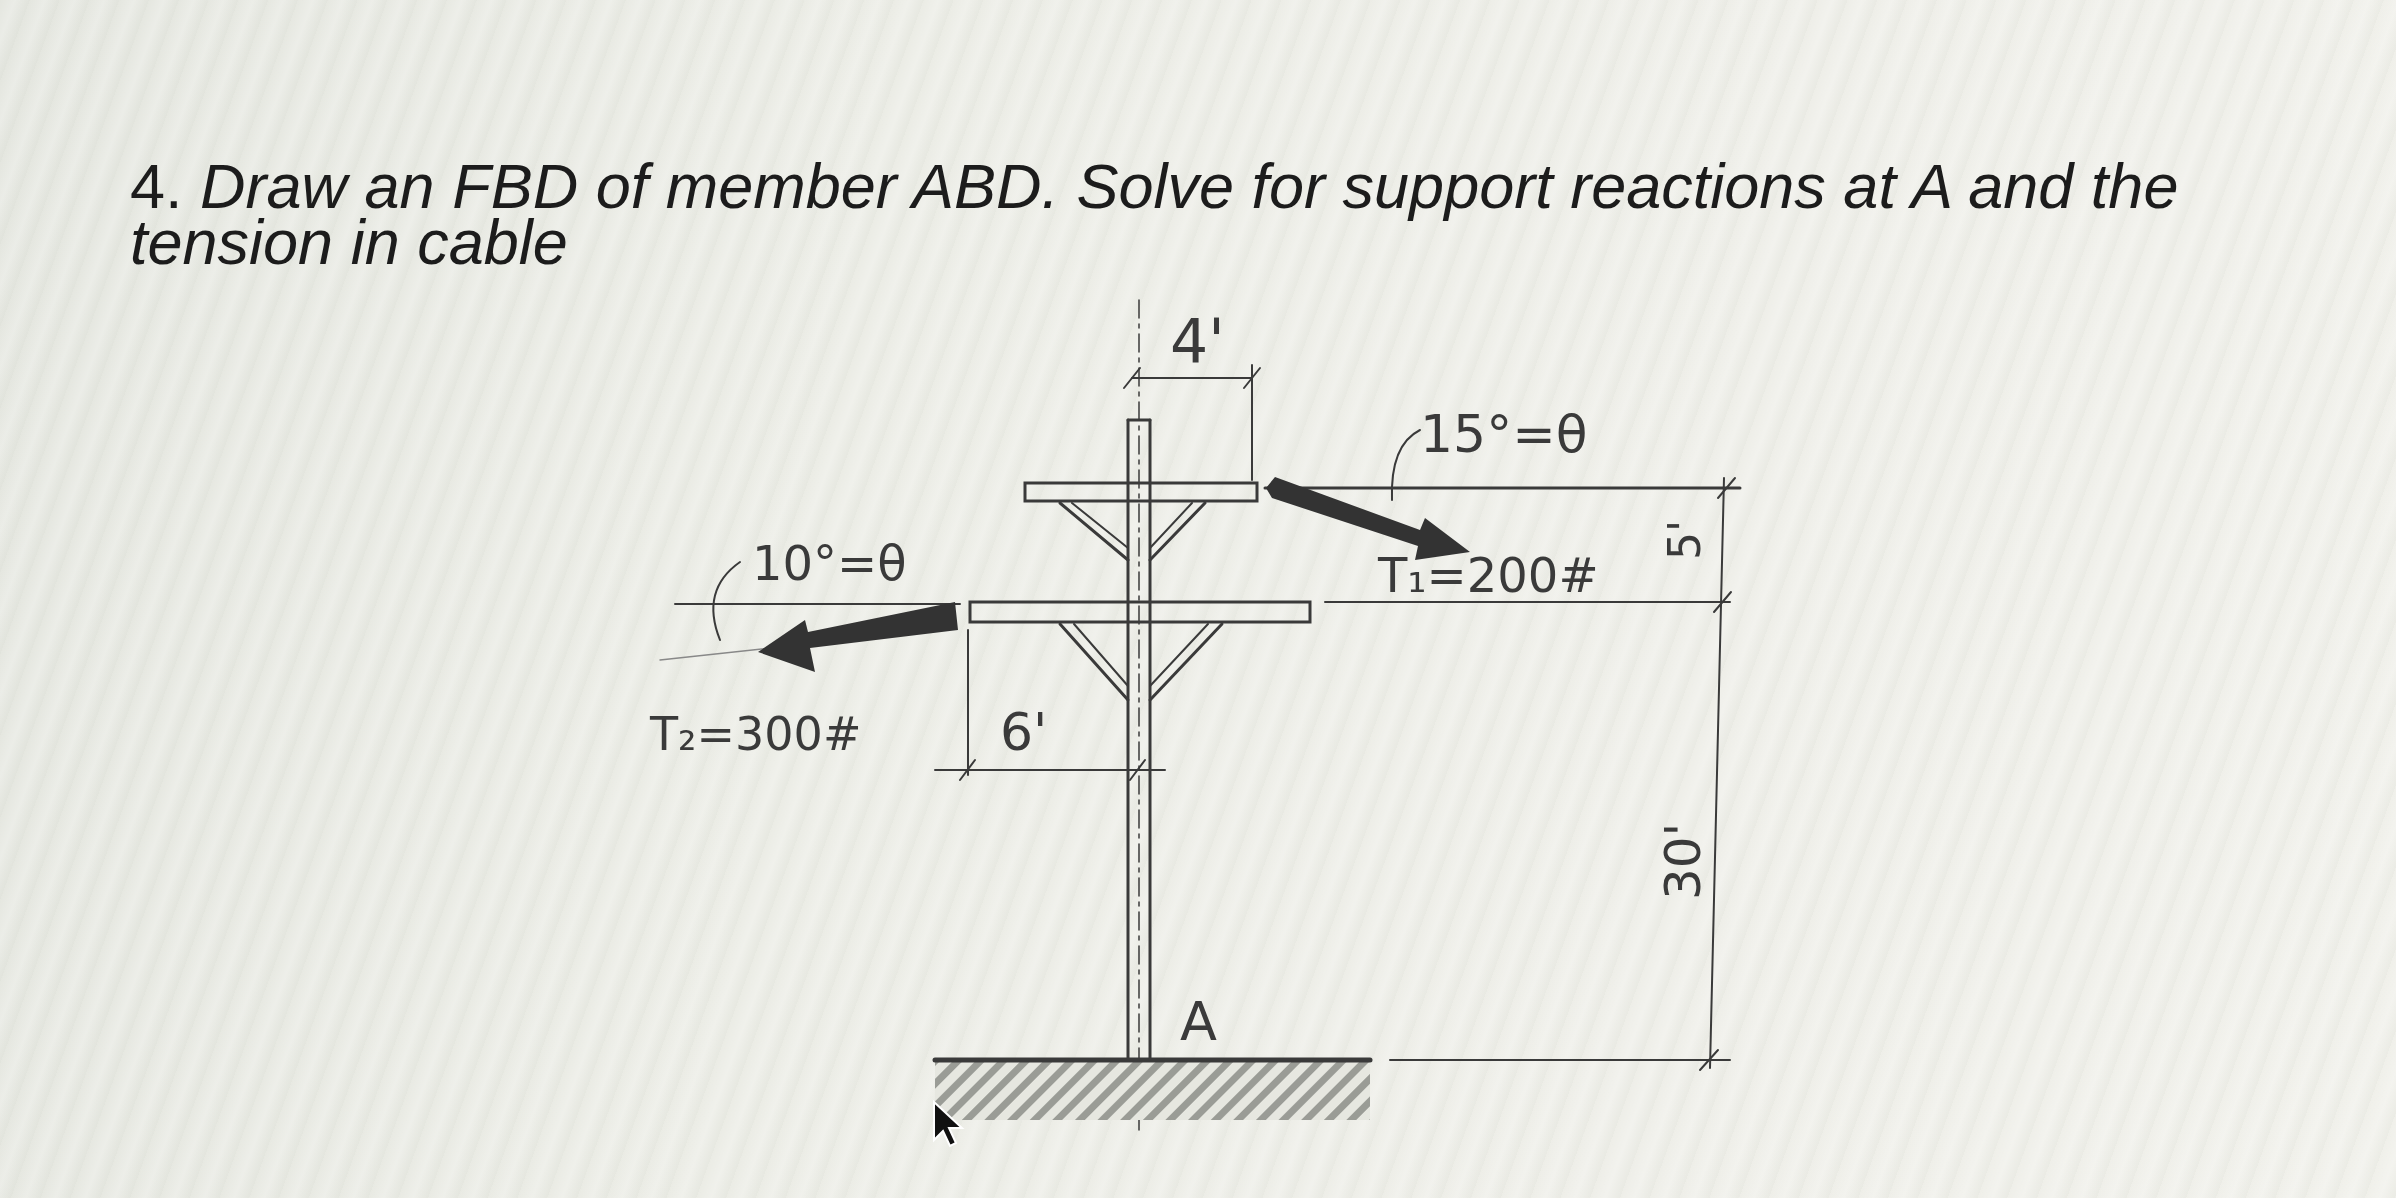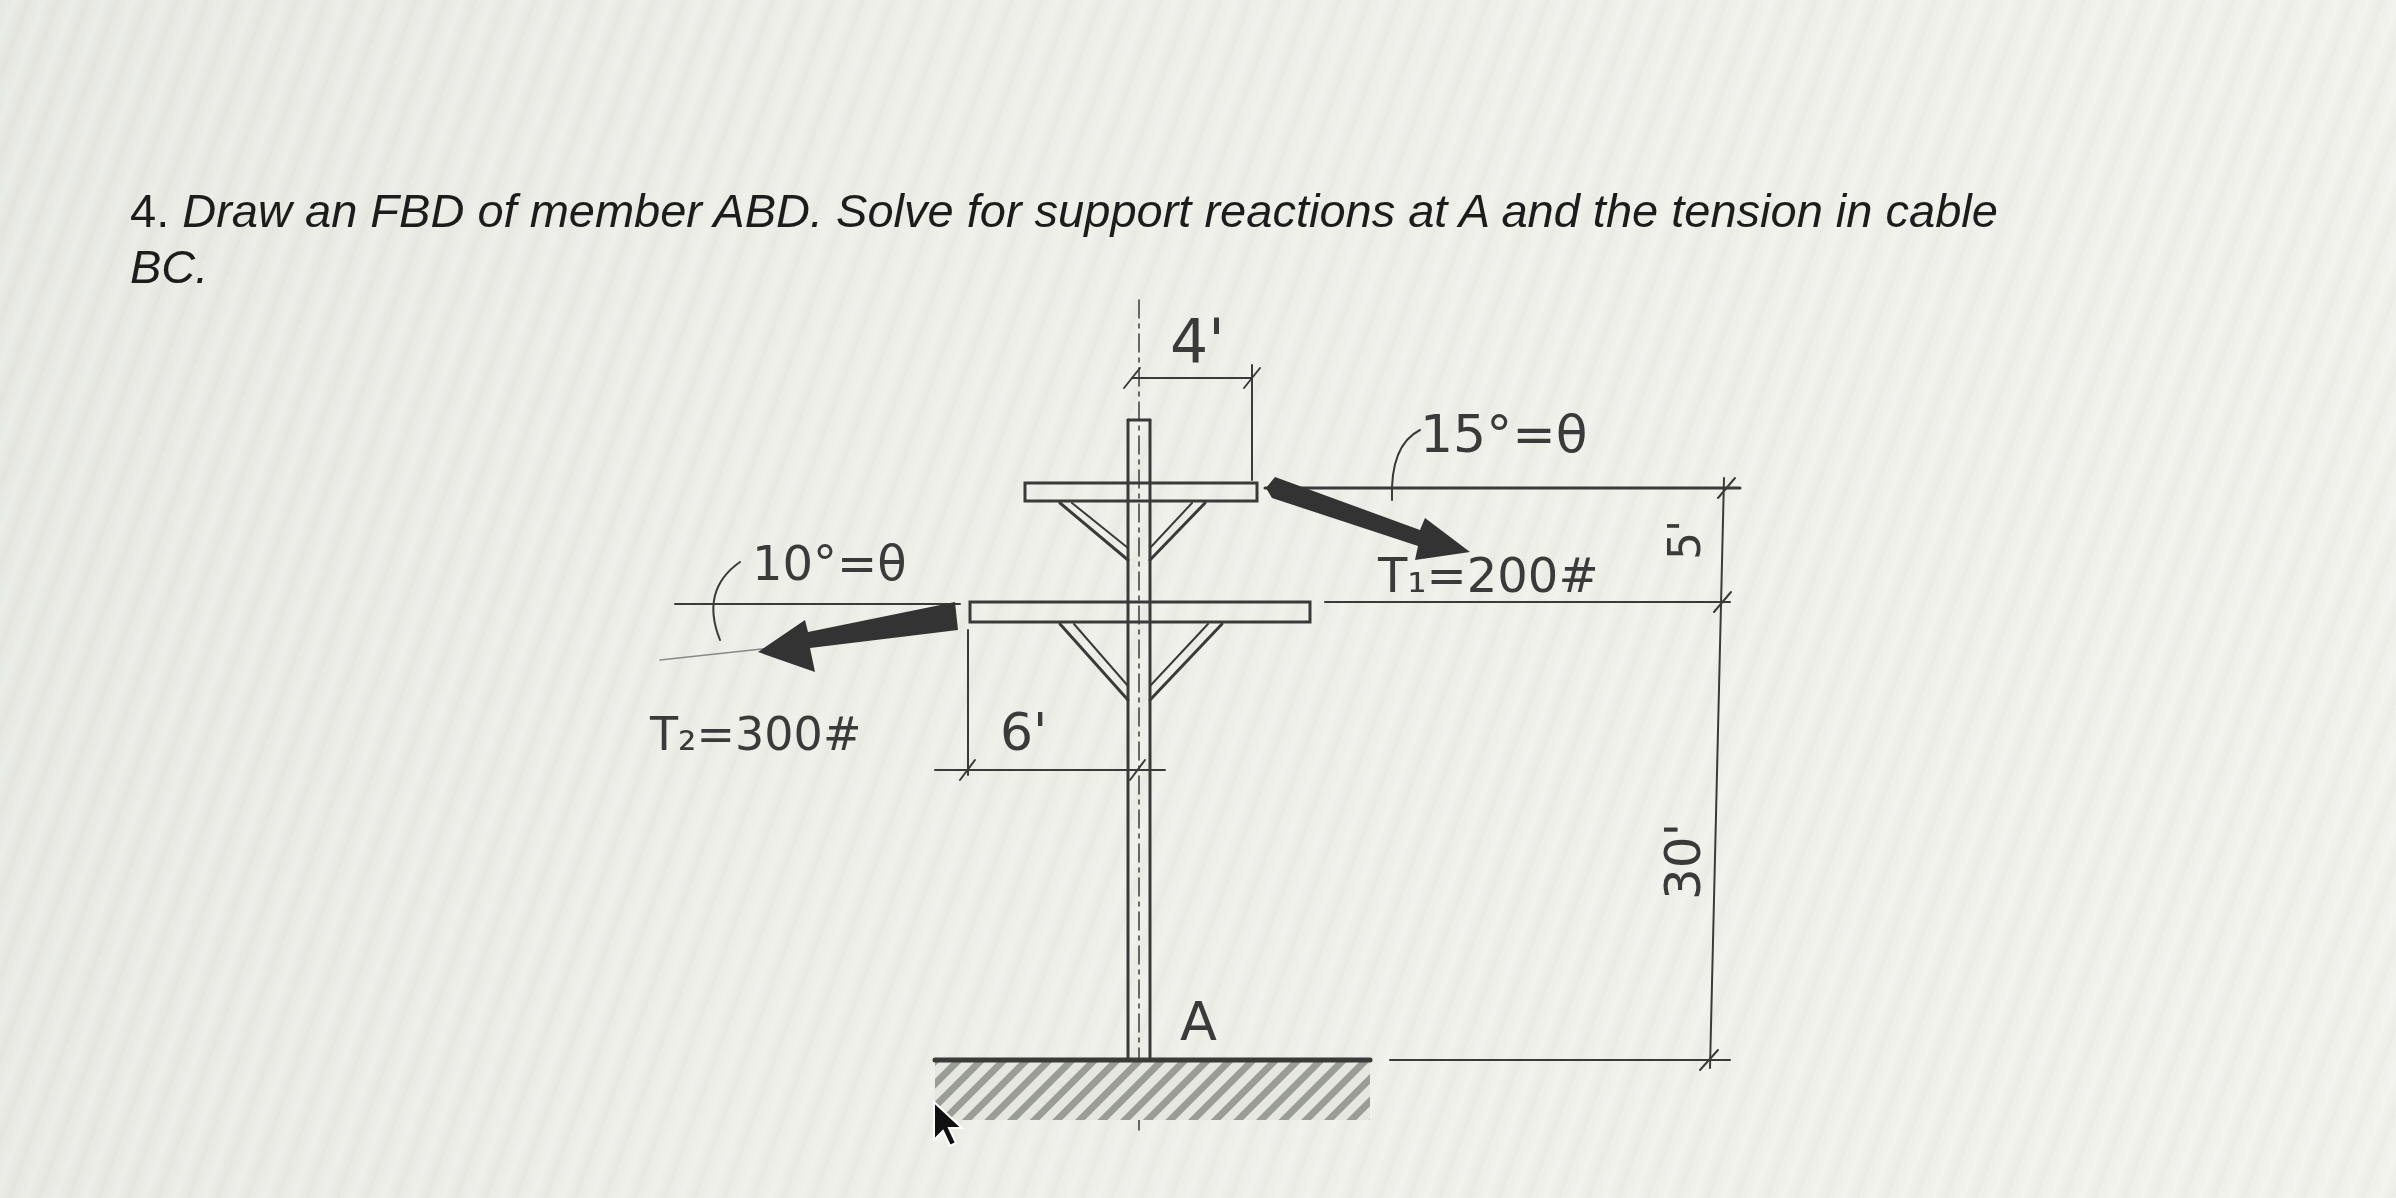--- a/index.html
+++ b/index.html
@@ -7,38 +7,37 @@
       width: 2396px; height: 1198px; overflow: hidden; position: relative;
       background: linear-gradient(100deg, #e4e6df 0%, #ebece5 35%, #eeeee8 70%, #f0f0ea 100%);
       font-family: "Liberation Sans", sans-serif;
     }
     .moire {
       position: absolute; inset: 0; pointer-events: none;
       background: repeating-linear-gradient(110deg, rgba(255,255,255,0.0) 0px, rgba(255,255,255,0.25) 14px, rgba(200,205,195,0.12) 28px);
     }
     .question {
       position: absolute; left: 130px; top: 158px; width: 2150px;
-      font-size: 47px; font-style: italic; color: #1c1c1c; line-height: 56px; margin-top: 25px;
+      font-size: 63px; font-style: italic; color: #1c1c1c; line-height: 56px;
     }
     .question .num { font-style: normal; }
     svg.diagram { position: absolute; left: 0; top: 0; }
     .hand { font-family: "DejaVu Sans", sans-serif; fill: #3a3a3a; }
     .cursor { position: absolute; left: 932px; top: 1100px; }
   </style>
 </head>
 <body>
 
 <div class="moire"></div>
 
 <div class="question">
   <div>
     <span class="num">4.</span>
     <span>Draw an FBD of member ABD. Solve for support reactions at A and the tension in cable</span>
   </div>
-  <div>BC.</div>
 </div>
 
 <svg class="diagram" width="2396" height="1198" viewBox="0 0 2396 1198">
   <defs>
     <pattern id="hatch" width="16" height="16" patternUnits="userSpaceOnUse" patternTransform="rotate(45)">
       <rect width="16" height="16" fill="#e6e7e0"></rect>
       <rect width="7" height="16" fill="#9a9c96"></rect>
     </pattern>
   </defs>
   <g stroke="#3a3a3a" fill="none" stroke-linecap="round">

